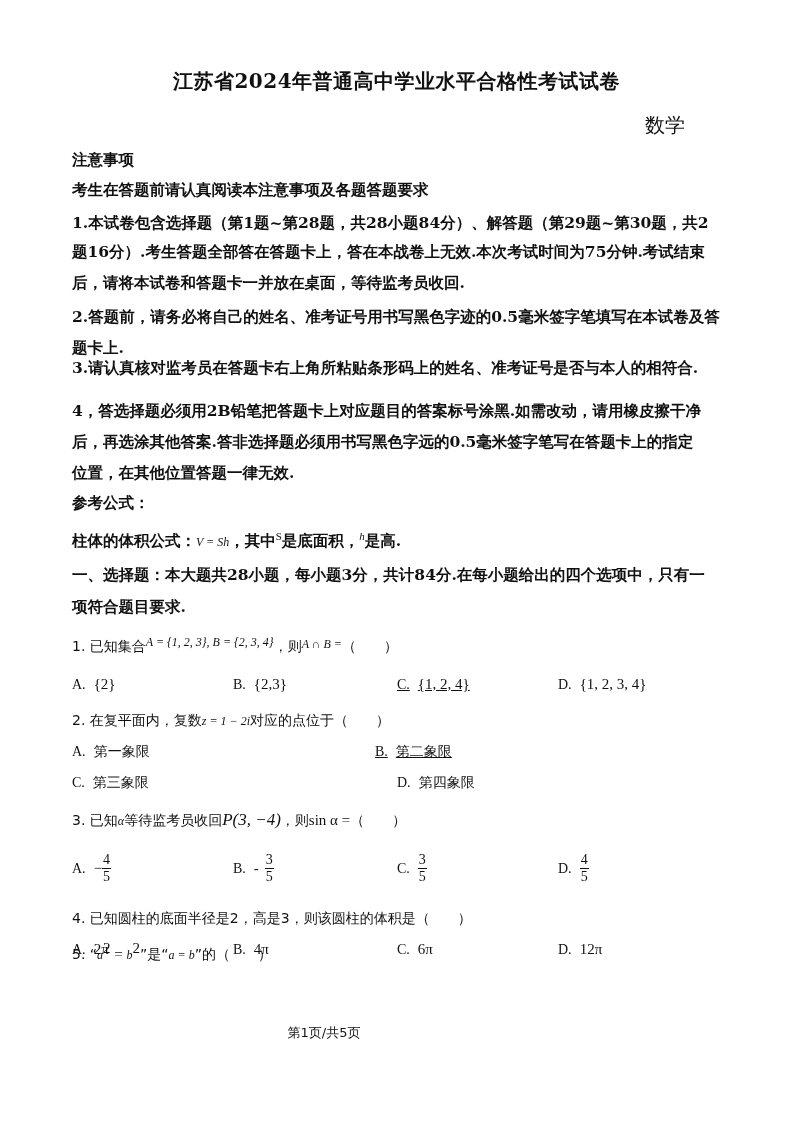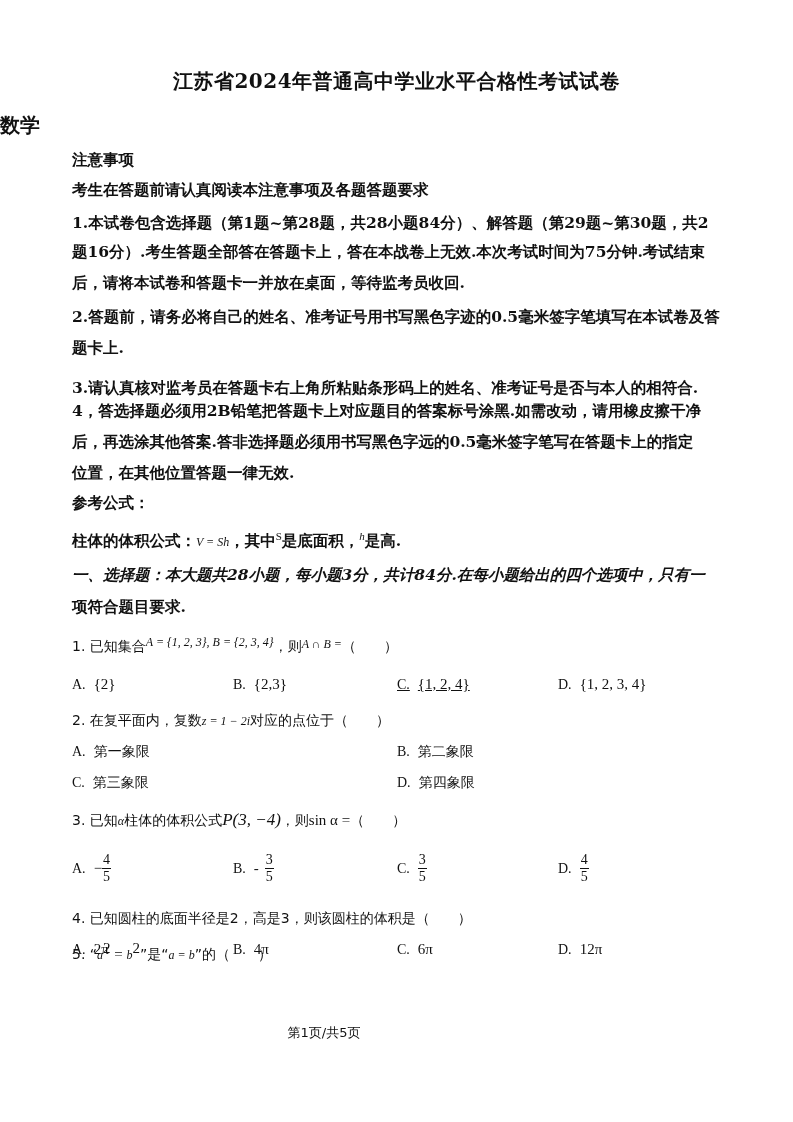--- a/index.html
+++ b/index.html
@@ -1,19 +1,19 @@
 <!DOCTYPE html>
 <html><head>
 <meta charset="utf-8">
 <style>
   html, body { margin: 0; padding: 0; background: #ffffff; }
   body { width: 793px; height: 1122px; position: relative; overflow: hidden; color: #111; font-family: "DejaVu Serif", "Liberation Serif", serif; }
   .abs { position: absolute; white-space: nowrap; }
   .title { left: 0; width: 793px; text-align: center; top: 68px; font-size: 20px; font-weight: bold; letter-spacing: 0.5px; }
-  .subtitle { left: 0; width: 685px; text-align: left; top: 112px; font-size: 20px; font-weight: bold; }
+  .subtitle { left: 0; width: 685px; text-align: right; top: 112px; font-size: 20px; font-weight: normal; }
   .bold { font-weight: bold; font-size: 15.5px; left: 72px; text-align: center; }
   .norm { font-size: 14px; font-family: "DejaVu Sans", "Liberation Sans", sans-serif; }
   .math { font-family: "Liberation Serif", "DejaVu Serif", serif; font-style: italic; font-size: 12px; }
   .mathup { font-family: "Liberation Serif", "DejaVu Serif", serif; font-size: 15px; }
   .opt-label { font-family: "Liberation Serif", serif; font-size: 14px; margin-right: 8px; }
   .frac { display: inline-block; vertical-align: middle; text-align: center; font-family: "Liberation Serif", serif; font-size: 14px; line-height: 16px; }
   .frac .num { display: block; border-bottom: 1px solid #111; padding: 0 1px; }
   .frac .den { display: block; }
   .footer { left: 0; width: 648px; text-align: center; top: 1024px; font-size: 13px; font-family: "DejaVu Sans", "Liberation Sans", sans-serif; }
   sup { font-size: 10px; }
@@ -26,54 +26,54 @@
   <div class="abs title">江苏省2024年普通高中学业水平合格性考试试卷</div>
   <div class="abs subtitle">数学</div>
 
   <div class="abs bold" style="top:150px;">注意事项</div>
   <div class="abs bold" style="top:180px;">考生在答题前请认真阅读本注意事项及各题答题要求</div>
   <div class="abs bold" style="top:213px;">1.本试卷包含选择题（第1题~第28题，共28小题84分）、解答题（第29题~第30题，共2</div>
   <div class="abs bold" style="top:242px;">题16分）.考生答题全部答在答题卡上，答在本战卷上无效.本次考试时间为75分钟.考试结束</div>
   <div class="abs bold" style="top:273px;">后，请将本试卷和答题卡一并放在桌面，等待监考员收回.</div>
   <div class="abs bold" style="top:307px;">2.答题前，请务必将自己的姓名、准考证号用书写黑色字迹的0.5毫米签字笔填写在本试卷及答</div>
   <div class="abs bold" style="top:338px;">题卡上.</div>
-  <div class="abs bold" style="top:378px;">3.请认真核对监考员在答题卡右上角所粘贴条形码上的姓名、准考证号是否与本人的相符合.</div>
+  <div class="abs bold" style="top:358px;">3.请认真核对监考员在答题卡右上角所粘贴条形码上的姓名、准考证号是否与本人的相符合.</div>
   <div class="abs bold" style="top:401px;">4，答选择题必须用2B铅笔把答题卡上对应题目的答案标号涂黑.如需改动，请用橡皮擦干净</div>
   <div class="abs bold" style="top:432px;">后，再选涂其他答案.答非选择题必须用书写黑色字远的0.5毫米签字笔写在答题卡上的指定</div>
   <div class="abs bold" style="top:463px;">位置，在其他位置答题一律无效.</div>
   <div class="abs bold" style="top:493px;">参考公式：</div>
 
   <div class="abs bold" style="top:530px;">
     <span>柱体的体积公式：</span><span class="math" style="font-weight:normal;">V = Sh</span><span>，其中</span><sup class="mathup" style="font-weight:normal;font-size:11px;">S</sup><span>是底面积，</span><sup class="math" style="font-weight:normal;font-size:11px;">h</sup><span>是高.</span>
   </div>
 
-  <div class="abs bold" style="top:565px;font-style:italic;">一、选择题：本大题共28小题，每小题3分，共计84分.在每小题给出的四个选项中，只有一</div>
+  <div class="abs bold" style="top:565px;">一、选择题：本大题共28小题，每小题3分，共计84分.在每小题给出的四个选项中，只有一</div>
   <div class="abs bold" style="top:597px;">项符合题目要求.</div>
 
   <div class="abs norm" style="left:72px; top:638px;">
     <span>1.</span>
     <span>已知集合</span><span class="math" style="position:relative;top:-5px;">A = {1, 2, 3}, B = {2, 3, 4}</span><span>，则</span><span class="math" style="position:relative;top:-3px;">A ∩ B =</span><span>（　　）</span>
   </div>
   <div class="abs mathup" style="left:72px; top:676px;"><span class="opt-label">A.</span><span>{2}</span></div>
   <div class="abs mathup" style="left:233px; top:676px;"><span class="opt-label">B.</span><span>{2,3}</span></div>
   <div class="abs mathup" style="left:397px; top:676px;text-decoration:underline;"><span class="opt-label">C.</span><span>{1, 2, 4}</span></div>
   <div class="abs mathup" style="left:558px; top:676px;"><span class="opt-label">D.</span><span>{1, 2, 3, 4}</span></div>
 
   <div class="abs norm" style="left:72px; top:712px;">
     <span>2.</span>
     <span>在复平面内，复数</span><span class="math">z = 1 − 2i</span><span>对应的点位于</span><span>（　　）</span>
   </div>
   <div class="abs norm" style="left:72px; top:743px;"><span class="opt-label">A.</span><span>第一象限</span></div>
-  <div class="abs norm" style="left:397px; top:743px;"><span class="opt-label">B.</span><span>第二象限</span></div>
+  <div class="abs norm" style="left:375px; top:743px;text-decoration:underline;"><span class="opt-label">B.</span><span>第二象限</span></div>
   <div class="abs norm" style="left:72px; top:774px;"><span class="opt-label">C.</span><span>第三象限</span></div>
   <div class="abs norm" style="left:397px; top:774px;"><span class="opt-label">D.</span><span>第四象限</span></div>
 
   <div class="abs norm" style="left:72px; top:810px;">
     <span>3.</span>
-    <span>已知</span><span class="math">α</span><span>柱体的体积公式</span><span class="math" style="font-size:17px;">P(3, −4)</span><span>，则</span><span class="mathup">sin α =</span><span>（　　）</span>
+    <span>已知</span><span class="math">α</span><span>等待监考员收回</span><span class="math" style="font-size:17px;">P(3, −4)</span><span>，则</span><span class="mathup">sin α =</span><span>（　　）</span>
   </div>
   <div class="abs mathup" style="left:72px; top:852px;"><span class="opt-label" style="vertical-align:middle;">A.</span><span style="vertical-align:middle;">−</span><span class="frac"><span class="num">4</span><span class="den">5</span></span></div>
   <div class="abs mathup" style="left:233px; top:852px;"><span class="opt-label" style="vertical-align:middle;">B.</span><span style="vertical-align:middle;margin-right:6px;">-</span><span class="frac"><span class="num">3</span><span class="den">5</span></span></div>
   <div class="abs mathup" style="left:397px; top:852px;"><span class="opt-label" style="vertical-align:middle;">C.</span><span class="frac"><span class="num">3</span><span class="den">5</span></span></div>
   <div class="abs mathup" style="left:558px; top:852px;"><span class="opt-label" style="vertical-align:middle;">D.</span><span class="frac"><span class="num">4</span><span class="den">5</span></span></div>
 
   <div class="abs norm" style="left:72px; top:910px;">
     <span>4.</span>
     <span>已知圆柱的底面半径是2，高是3，则该圆柱的体积是</span><span>（　　）</span>
   </div>

